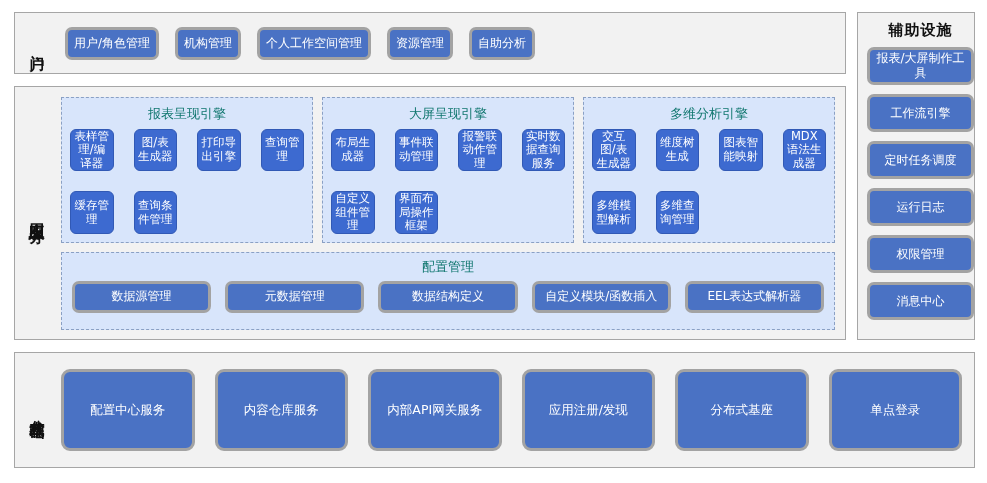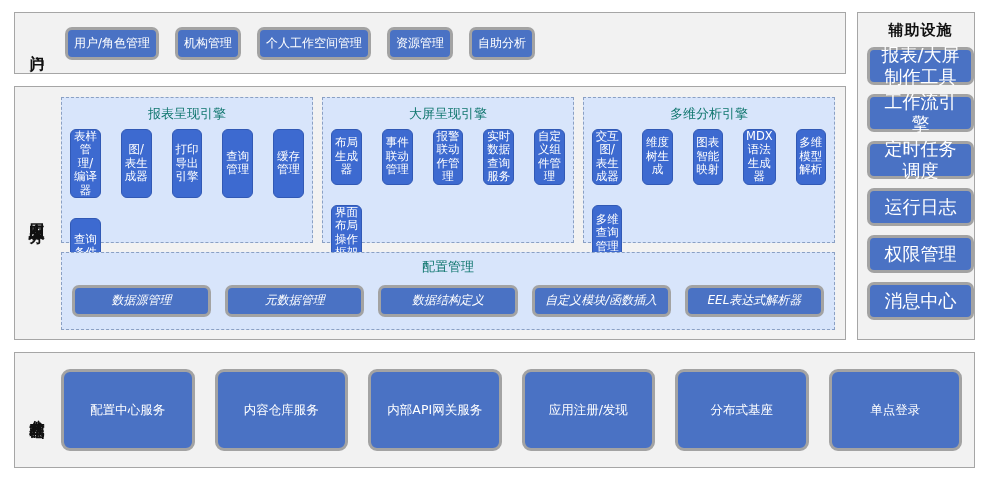--- a/index.html
+++ b/index.html
@@ -63,21 +63,21 @@
     left:857px;top:12px;width:118px;height:328px;
     flex-direction:column;align-items:center;
     padding:6px 0 8px 9px;
   }
   #aux-title{
     font-weight:bold;font-size:15px;color:#111;
     text-align:center;letter-spacing:1px;
     padding:2px 0 7px 0;
   }
   #aux-list{display:flex;flex-direction:column;gap:9px;flex:1 1 auto;}
-  #aux-list .pill{height:38px;font-size:18px;white-space:normal;}
+  #aux-list .pill{height:38px;font-size:12px;white-space:normal;}
 
   
   #app-band{left:14px;top:86px;width:832px;height:254px;}
   #app-band .band-label{font-size:16px;letter-spacing:2px;}
   #app-band .band-body{
     flex-direction:column;justify-content:center;
     gap:9px;padding:9px 10px 9px 4px;
   }
 
   .engines-row{display:flex;gap:9px;width:100%;height:146px;}
@@ -89,21 +89,21 @@
     display:flex;flex-direction:column;
     padding:5px 8px 8px 8px;
   }
   .engine-title{
     text-align:center;font-size:13px;color:#0f766e;
     padding:2px 0 6px 0;font-weight:normal;
   }
   .engine-grid{
     flex:1 1 auto;
     display:grid;
-    grid-template-columns:repeat(5,1fr);
+    grid-template-columns:repeat(4,1fr);
     grid-auto-rows:1fr;
     gap:20px;
   }
   .tile{
     background:#3d6ad0;
     border:1px solid #3159b5;
     border-radius:6px;
     color:#ffffff;
     font-size:11.5px;
     line-height:1.18;
@@ -116,21 +116,21 @@
   
   #config-panel{
     width:100%;height:78px;
     background:#d8e5fb;
     border:1px dashed #8aa0c4;
     box-sizing:border-box;
     display:flex;flex-direction:column;
     padding:4px 10px 8px 10px;
   }
   #config-title{text-align:center;font-size:13px;color:#0f766e;padding:1px 0 5px 0;}
-  #config-row{display:flex;align-items:center;justify-content:space-between;gap:14px;flex:1 1 auto;font-style:italic;}
+  #config-row{display:flex;align-items:flex-start;justify-content:space-between;gap:14px;flex:1 1 auto;}
   #config-row .pill{flex:1 1 0;height:32px;font-size:12px;}
 
   
   #base-band{left:14px;top:352px;width:961px;height:116px;}
   #base-band .band-label{font-size:15px;letter-spacing:1px;}
   #base-band .band-body{gap:14px;padding:0 12px 0 4px;}
   #base-row{display:flex;align-items:center;gap:20px;width:100%;}
   #base-row .pill{
     flex:1 1 0;height:82px;border-radius:9px;font-size:12.5px;
   }

